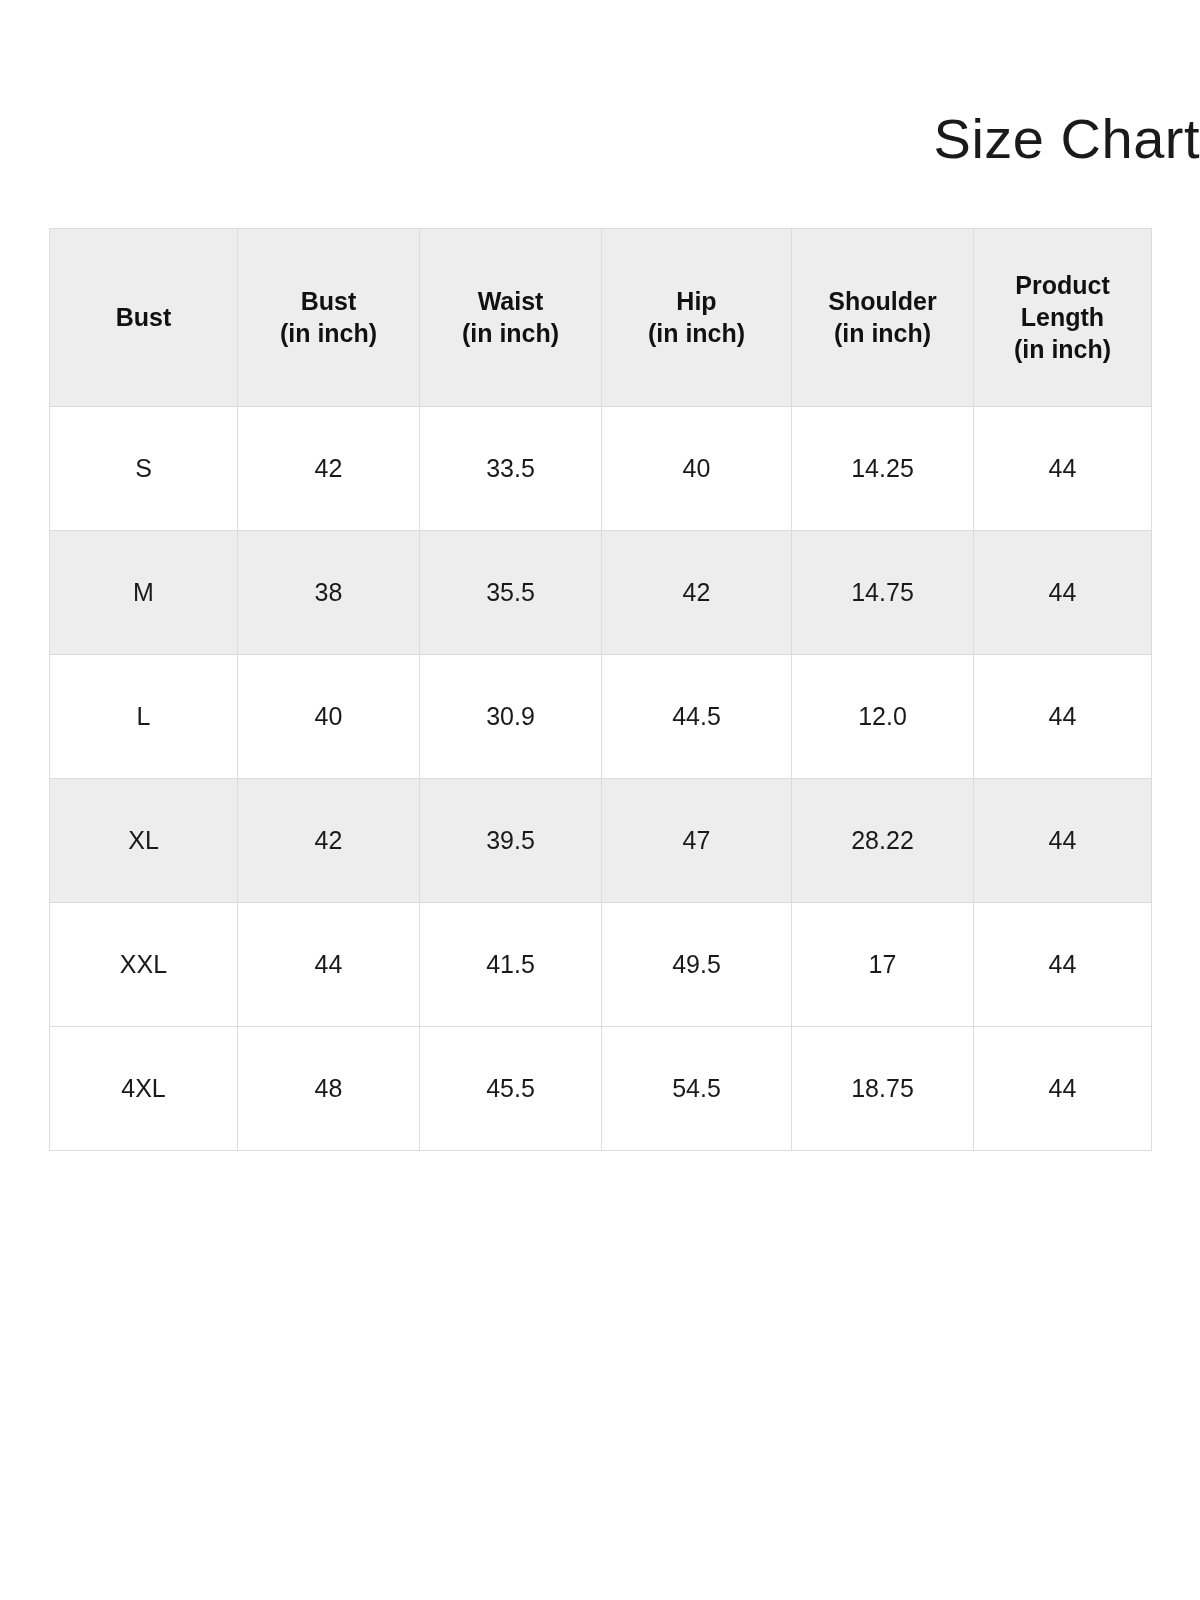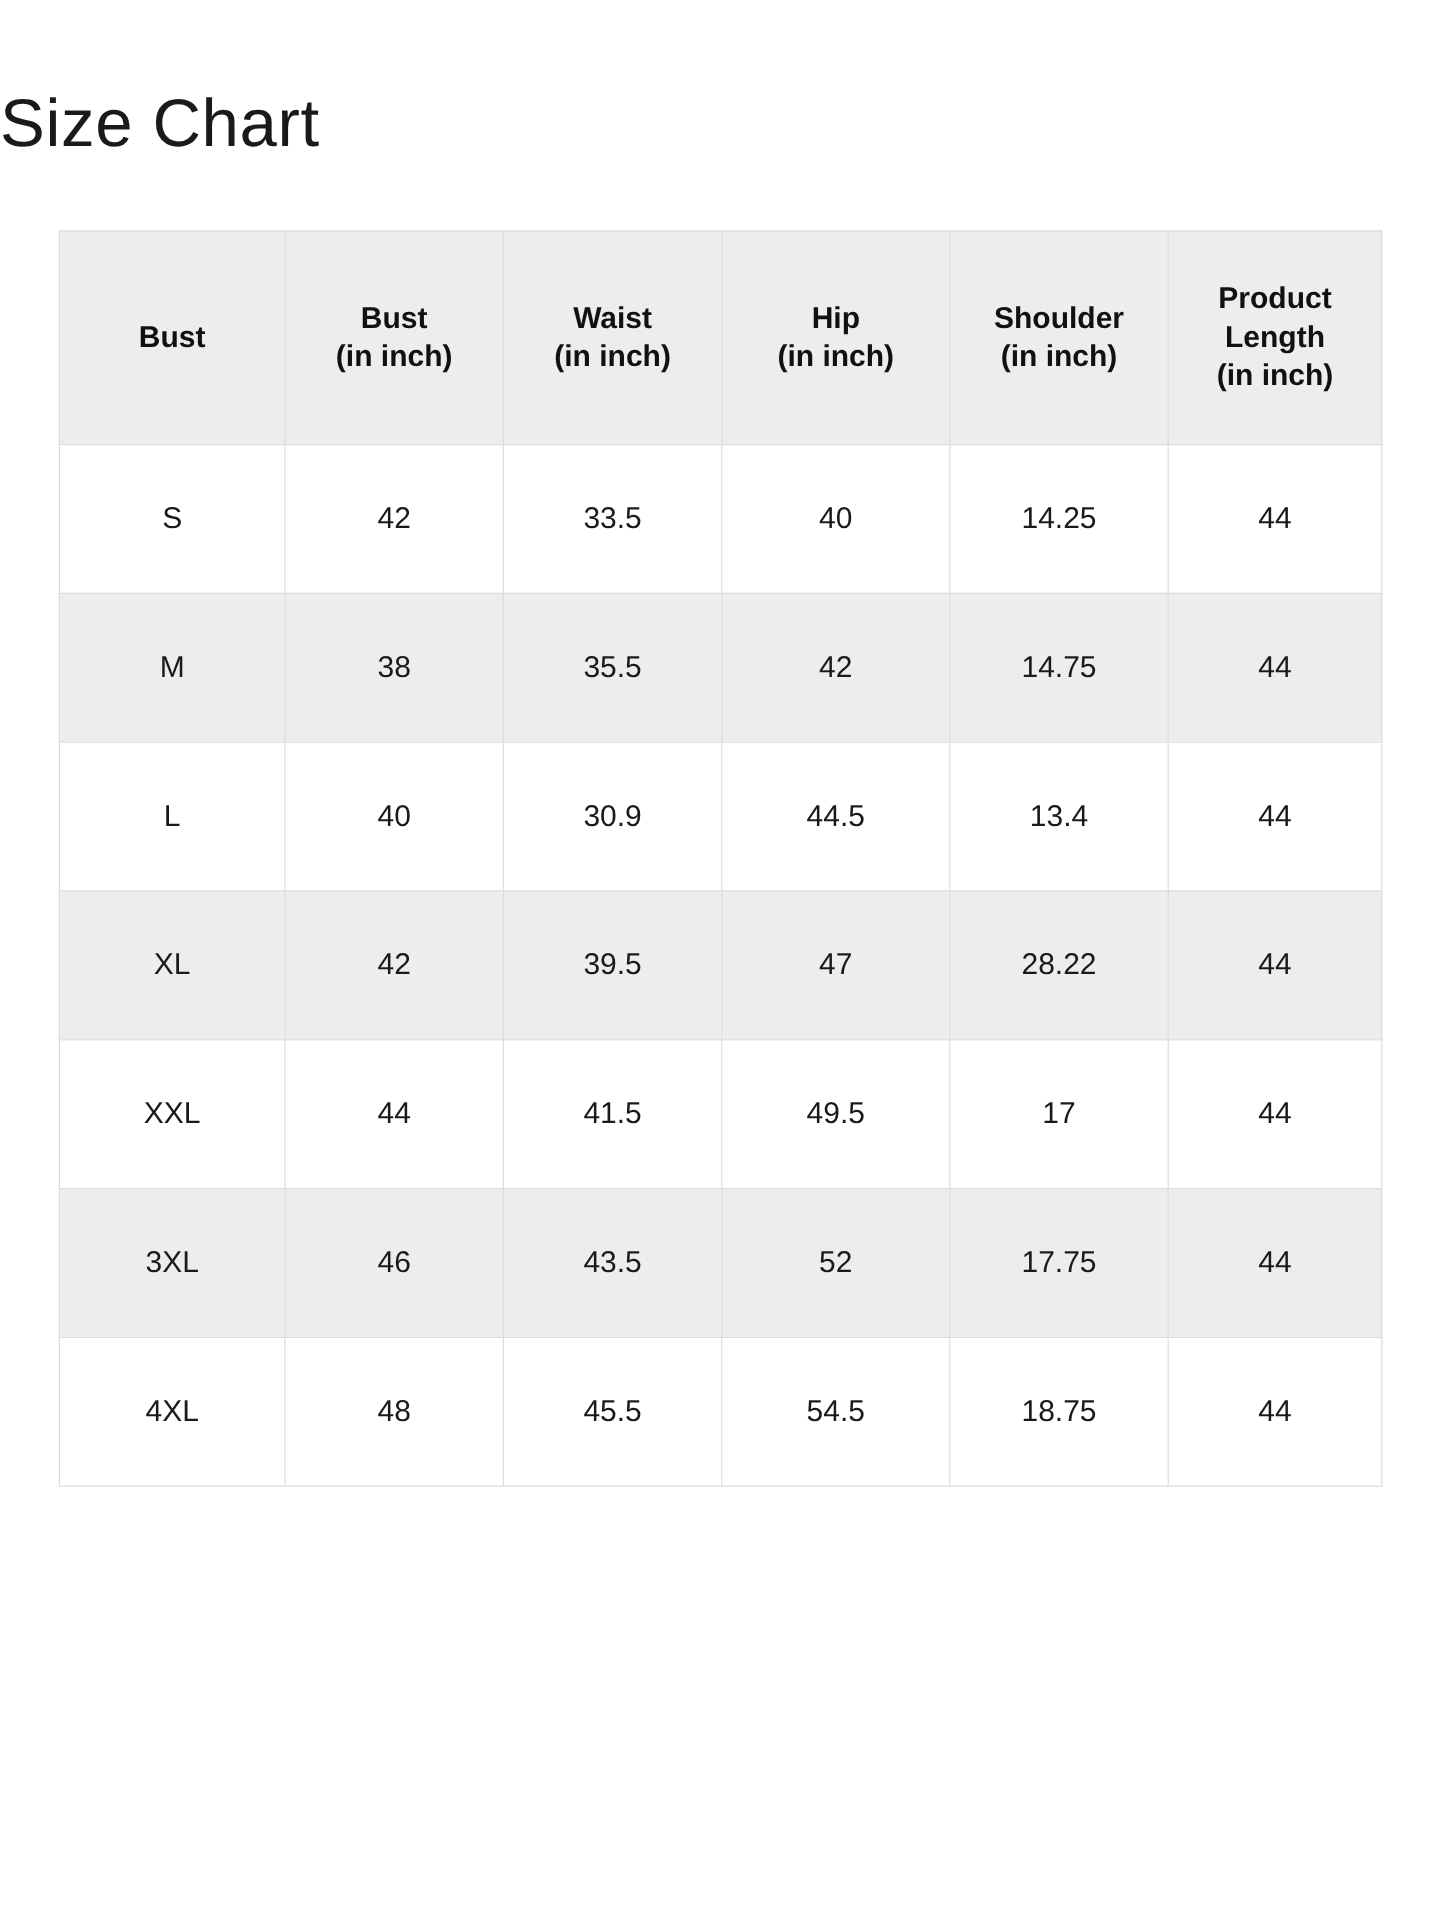--- a/index.html
+++ b/index.html
@@ -15,27 +15,27 @@
     overflow: hidden;
   }
   .page {
     width: 1200px;
     height: 1600px;
     box-sizing: border-box;
     padding: 0;
     position: relative;
   }
   .title {
-    text-align: left;
+    text-align: right;
     font-weight: 400;
     font-size: 56px;
     line-height: 1.1;
     color: #1a1a1a;
     margin: 0;
-    padding-top: 72px;
+    padding-top: 108px;
     letter-spacing: 0.5px;
   }
   .table-wrap {
     margin: 0 auto;
     padding-top: 58px;
     width: 1102px;
   }
   table.size-chart {
     border-collapse: collapse;
     width: 1102px;
@@ -138,47 +138,39 @@
           <td>35.5</td>
           <td>42</td>
           <td>14.75</td>
           <td>44</td>
         </tr>
         <tr>
           <td>L</td>
           <td>40</td>
           <td>30.9</td>
           <td>44.5</td>
-          <td>13.4</td>
+          <td>12.0</td>
           <td>44</td>
         </tr>
         <tr class="alt">
           <td>XL</td>
           <td>42</td>
           <td>39.5</td>
           <td>47</td>
           <td>28.22</td>
           <td>44</td>
         </tr>
         <tr>
           <td>XXL</td>
           <td>44</td>
           <td>41.5</td>
           <td>49.5</td>
           <td>17</td>
           <td>44</td>
         </tr>
-        <tr class="alt">
-          <td>3XL</td>
-          <td>46</td>
-          <td>43.5</td>
-          <td>52</td>
-          <td>17.75</td>
-          <td>44</td>
-        </tr>
         <tr>
           <td>4XL</td>
           <td>48</td>
           <td>45.5</td>
           <td>54.5</td>
           <td>18.75</td>
           <td>44</td>
         </tr>
       </tbody>
     </table>

